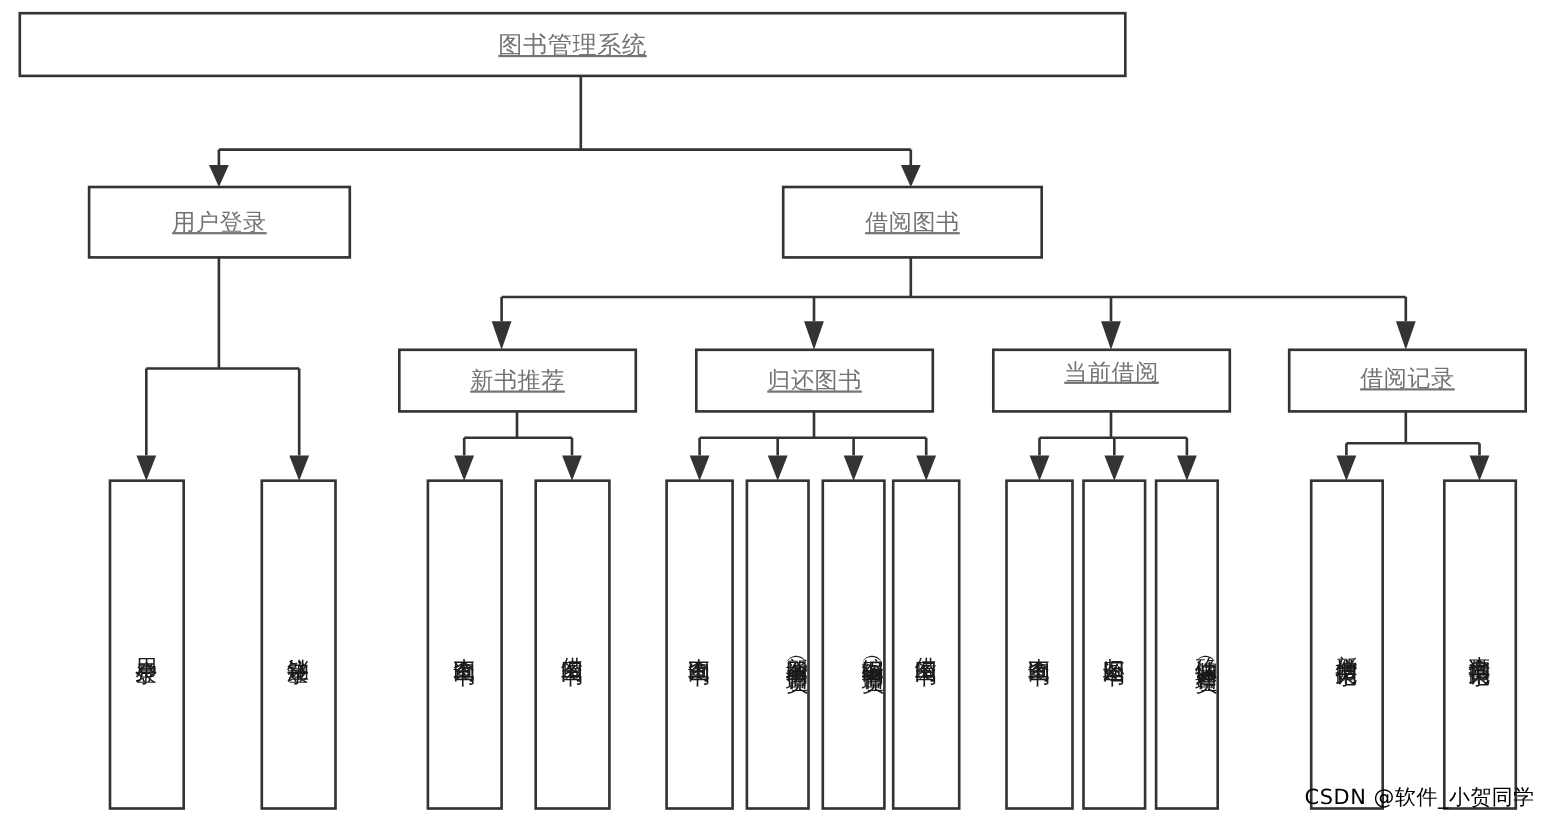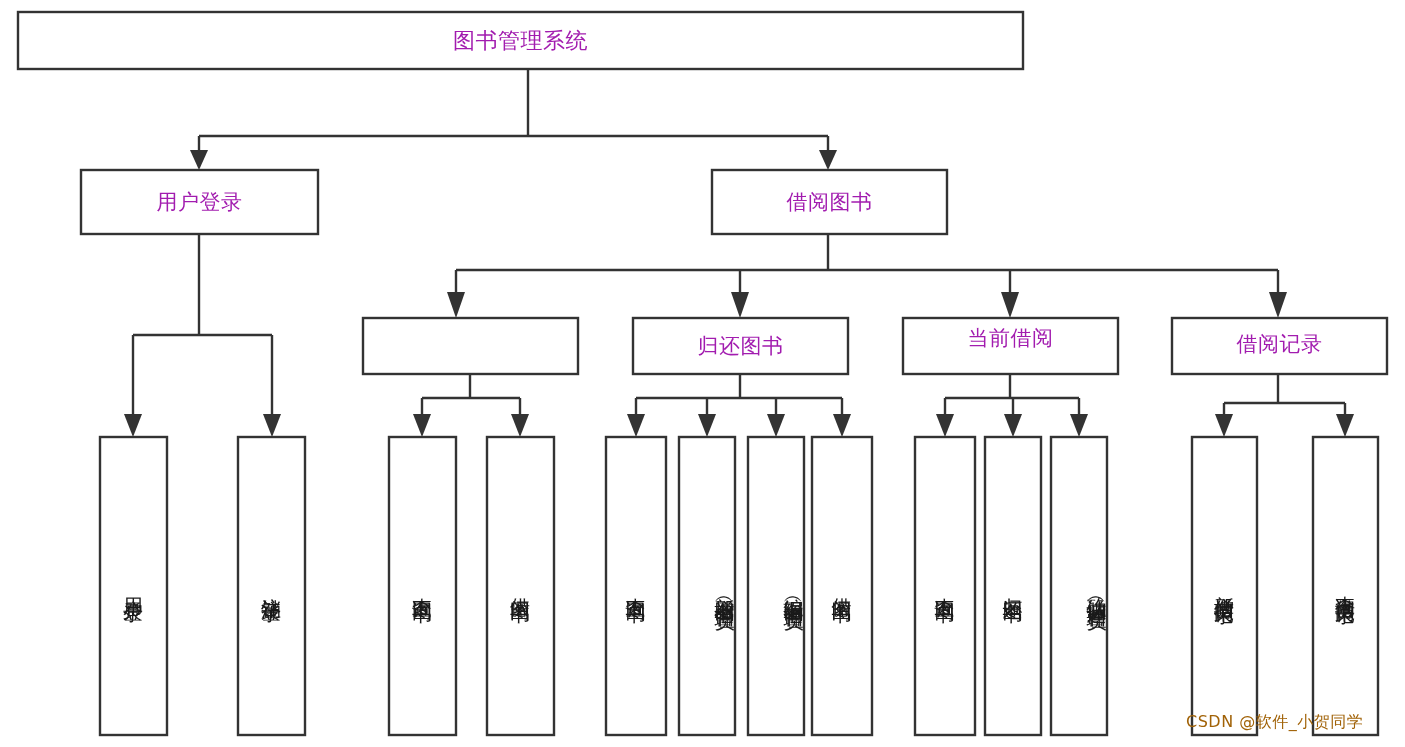--- a/index.html
+++ b/index.html
@@ -40,25 +40,26 @@
   }
   .arrow-head {
     fill: #333333;
     stroke: none;
   }
   .node-label-h {
     position: absolute;
     display: flex;
     align-items: center;
     justify-content: center;
-    color: #a21caf;
+    color: #737373;
     font-size: 21px;
     letter-spacing: 0.5px;
     white-space: nowrap;
     pointer-events: none;
+    text-decoration: underline;
   }
   .node-label-title {
     font-size: 22px;
   }
   .node-label-v {
     position: absolute;
     writing-mode: vertical-rl;
     text-orientation: upright;
     color: #1a1a1a;
     font-size: 20px;
@@ -70,22 +71,22 @@
     justify-content: center;
     pointer-events: none;
   }
   .node-label-v.centered {
     align-items: center;
   }
   .watermark {
     position: absolute;
     left: 1186px;
     top: 712px;
-    font-size: 16px;
-    color: #a16207;
+    font-size: 19px;
+    color: #000000;
     white-space: nowrap;
     letter-spacing: 0.5px;
   }
 </style>
 </head>
 <body>
 
 <div id="diagram-root">
 
   <svg id="flow-svg" viewBox="0 0 1405 747">
@@ -176,20 +177,21 @@
     <polygon class="arrow-head" points="1215,414 1233,414 1224,437"></polygon>
     <path class="connector" d="M 1345 403 L 1345 414"></path>
     <polygon class="arrow-head" points="1336,414 1354,414 1345,437"></polygon>
   </svg>
 
   <div class="node-label-h node-label-title" style="left:18px; top:12px; width:1005px; height:57px;">图书管理系统</div>
 
   <div class="node-label-h" style="left:81px; top:170px; width:237px; height:64px;">用户登录</div>
   <div class="node-label-h" style="left:712px; top:170px; width:235px; height:64px;">借阅图书</div>
 
+  <div class="node-label-h" style="left:363px; top:318px; width:215px; height:56px;">新书推荐</div>
   <div class="node-label-h" style="left:633px; top:318px; width:215px; height:56px;">归还图书</div>
   <div class="node-label-h" style="left:903px; top:318px; width:215px; height:40px;">当前借阅</div>
   <div class="node-label-h" style="left:1172px; top:318px; width:215px; height:52px;">借阅记录</div>
 
   <div class="node-label-v centered" style="left:100px; top:437px; width:67px; height:298px;">用户登录</div>
   <div class="node-label-v centered" style="left:238px; top:437px; width:67px; height:298px;">注销登录</div>
 
   <div class="node-label-v centered" style="left:389px; top:437px; width:67px; height:298px;">查询图书</div>
   <div class="node-label-v centered" style="left:487px; top:437px; width:67px; height:298px;">借阅图书</div>
 

